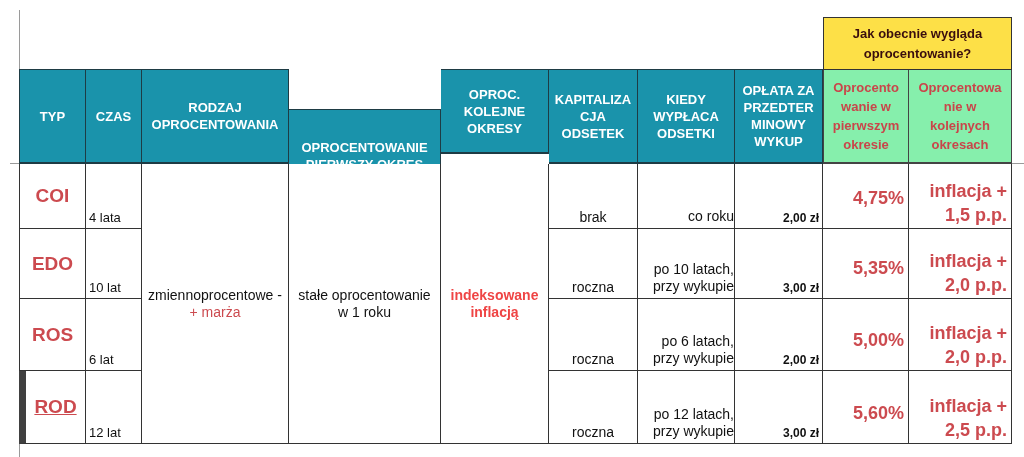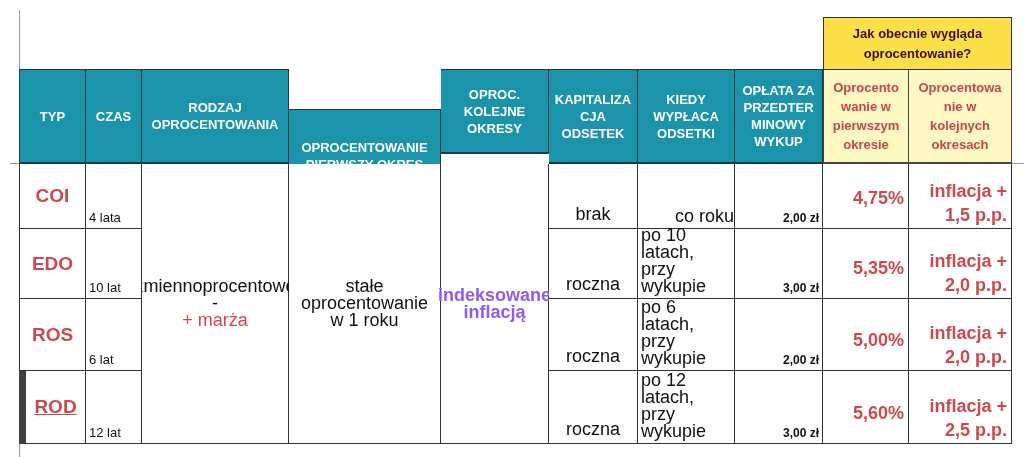--- a/index.html
+++ b/index.html
@@ -2,28 +2,28 @@
 <html><head>
 <meta charset="utf-8">
 <style>
   html,body{margin:0;padding:0;background:#fff;}
   body{width:1024px;height:457px;position:relative;overflow:hidden;font-family:"Liberation Sans",sans-serif;}
   .vline{position:absolute;left:19px;top:10px;width:1px;height:447px;background:#9a9a9a;}
   .hline-left{position:absolute;left:10px;top:163px;width:10px;height:1px;background:#9a9a9a;}
   .hline-right{position:absolute;left:1011px;top:163px;width:13px;height:1px;background:#9a9a9a;}
   .cell{position:absolute;box-sizing:border-box;display:flex;}
   .hdr{background:#1a93ab;color:#fff;font-weight:bold;font-size:13px;text-align:center;align-items:center;justify-content:center;line-height:17px;border-right:1px solid #1e3b44;border-bottom:2px solid #1e3b44;border-top:1px solid #1e3b44;}
-  .hdr-pink{background:#fef9c3;color:#c9454a;font-weight:bold;font-size:13px;text-align:center;align-items:center;justify-content:center;line-height:19px;border-right:1px solid #444;border-bottom:2px solid #444;}
+  .hdr-pink{background:#86efac;color:#c9454a;font-weight:bold;font-size:13px;text-align:center;align-items:center;justify-content:center;line-height:19px;border-right:1px solid #444;border-bottom:2px solid #444;}
   .super{background:#fde047;color:#3a0e0e;font-weight:bold;font-size:13px;text-align:center;align-items:center;justify-content:center;line-height:20px;border:1px solid #333;}
-  .body{border-right:1px solid #333;border-bottom:1px solid #333;background:#fff;font-size:18px;color:#111;}
+  .body{border-right:1px solid #333;border-bottom:1px solid #333;background:#fff;font-size:14px;color:#111;}
   .typ{color:#cc4a4f;font-weight:bold;font-size:19px;align-items:center;justify-content:center;}
   .czas{align-items:flex-end;padding:0 0 3px 3px;font-size:13px;}
   .merged{align-items:center;justify-content:center;text-align:center;flex-direction:column;line-height:17px;}
   .red{color:#cc4a4f;}
-  .bold-red{color:#8b5cf6;font-weight:bold;}
+  .bold-red{color:#ef4444;font-weight:bold;}
   .kap{align-items:flex-end;justify-content:center;padding-bottom:3px;}
   .kiedy{align-items:flex-end;padding:0 0 3px 3px;line-height:17px;}
   .oplata{align-items:flex-end;justify-content:flex-end;padding:0 3px 3px 0;font-weight:bold;font-size:12px;}
   .pct{align-items:flex-end;justify-content:flex-end;padding:0 4px 19px 0;color:#cc4a4f;font-weight:bold;font-size:18px;}
   .infl{align-items:flex-end;justify-content:flex-end;text-align:right;padding:0 4px 1px 0;color:#cc4a4f;font-weight:bold;font-size:18px;line-height:24px;}
 </style>
 </head>
 <body>
 
 <div class="vline"></div>

